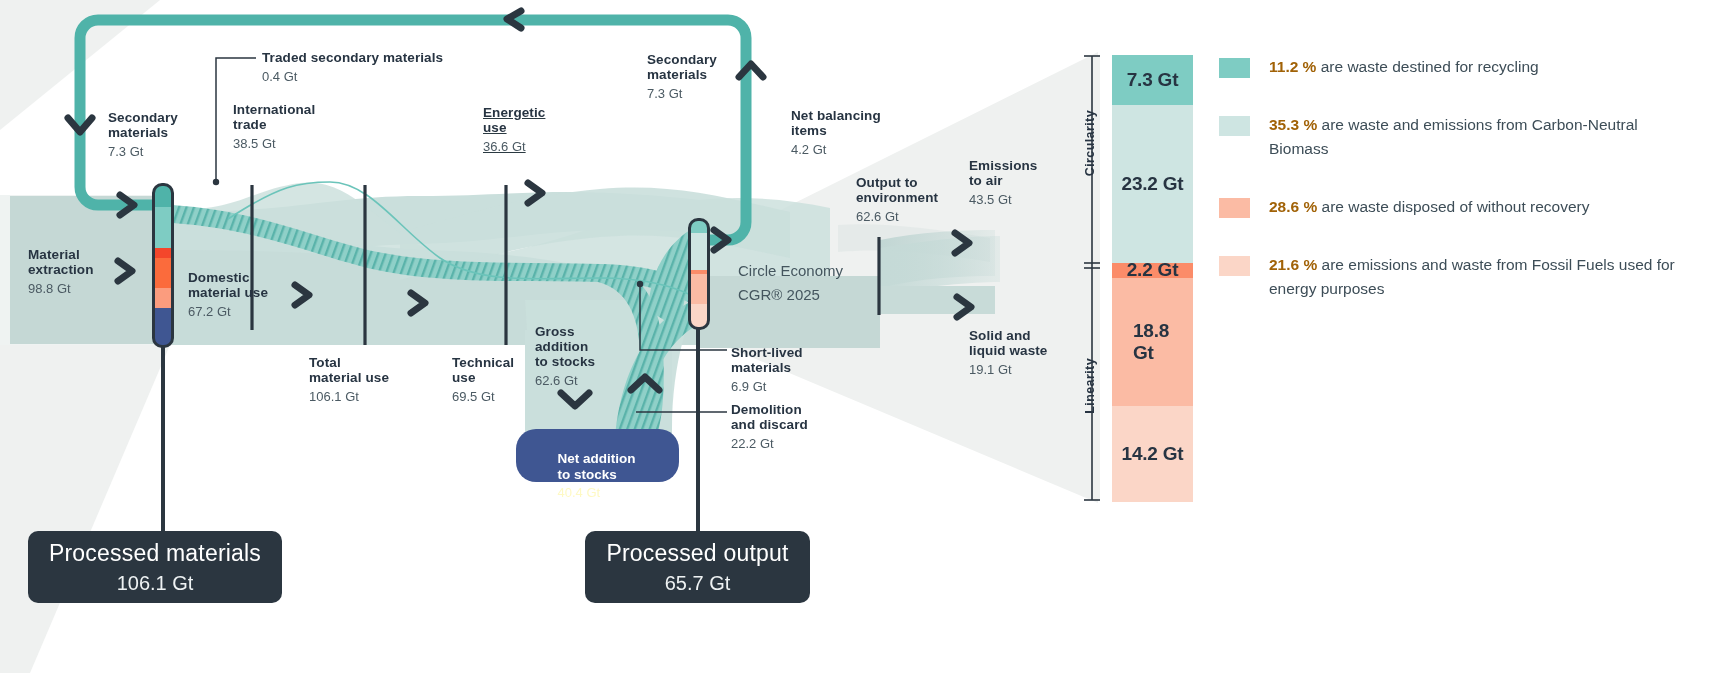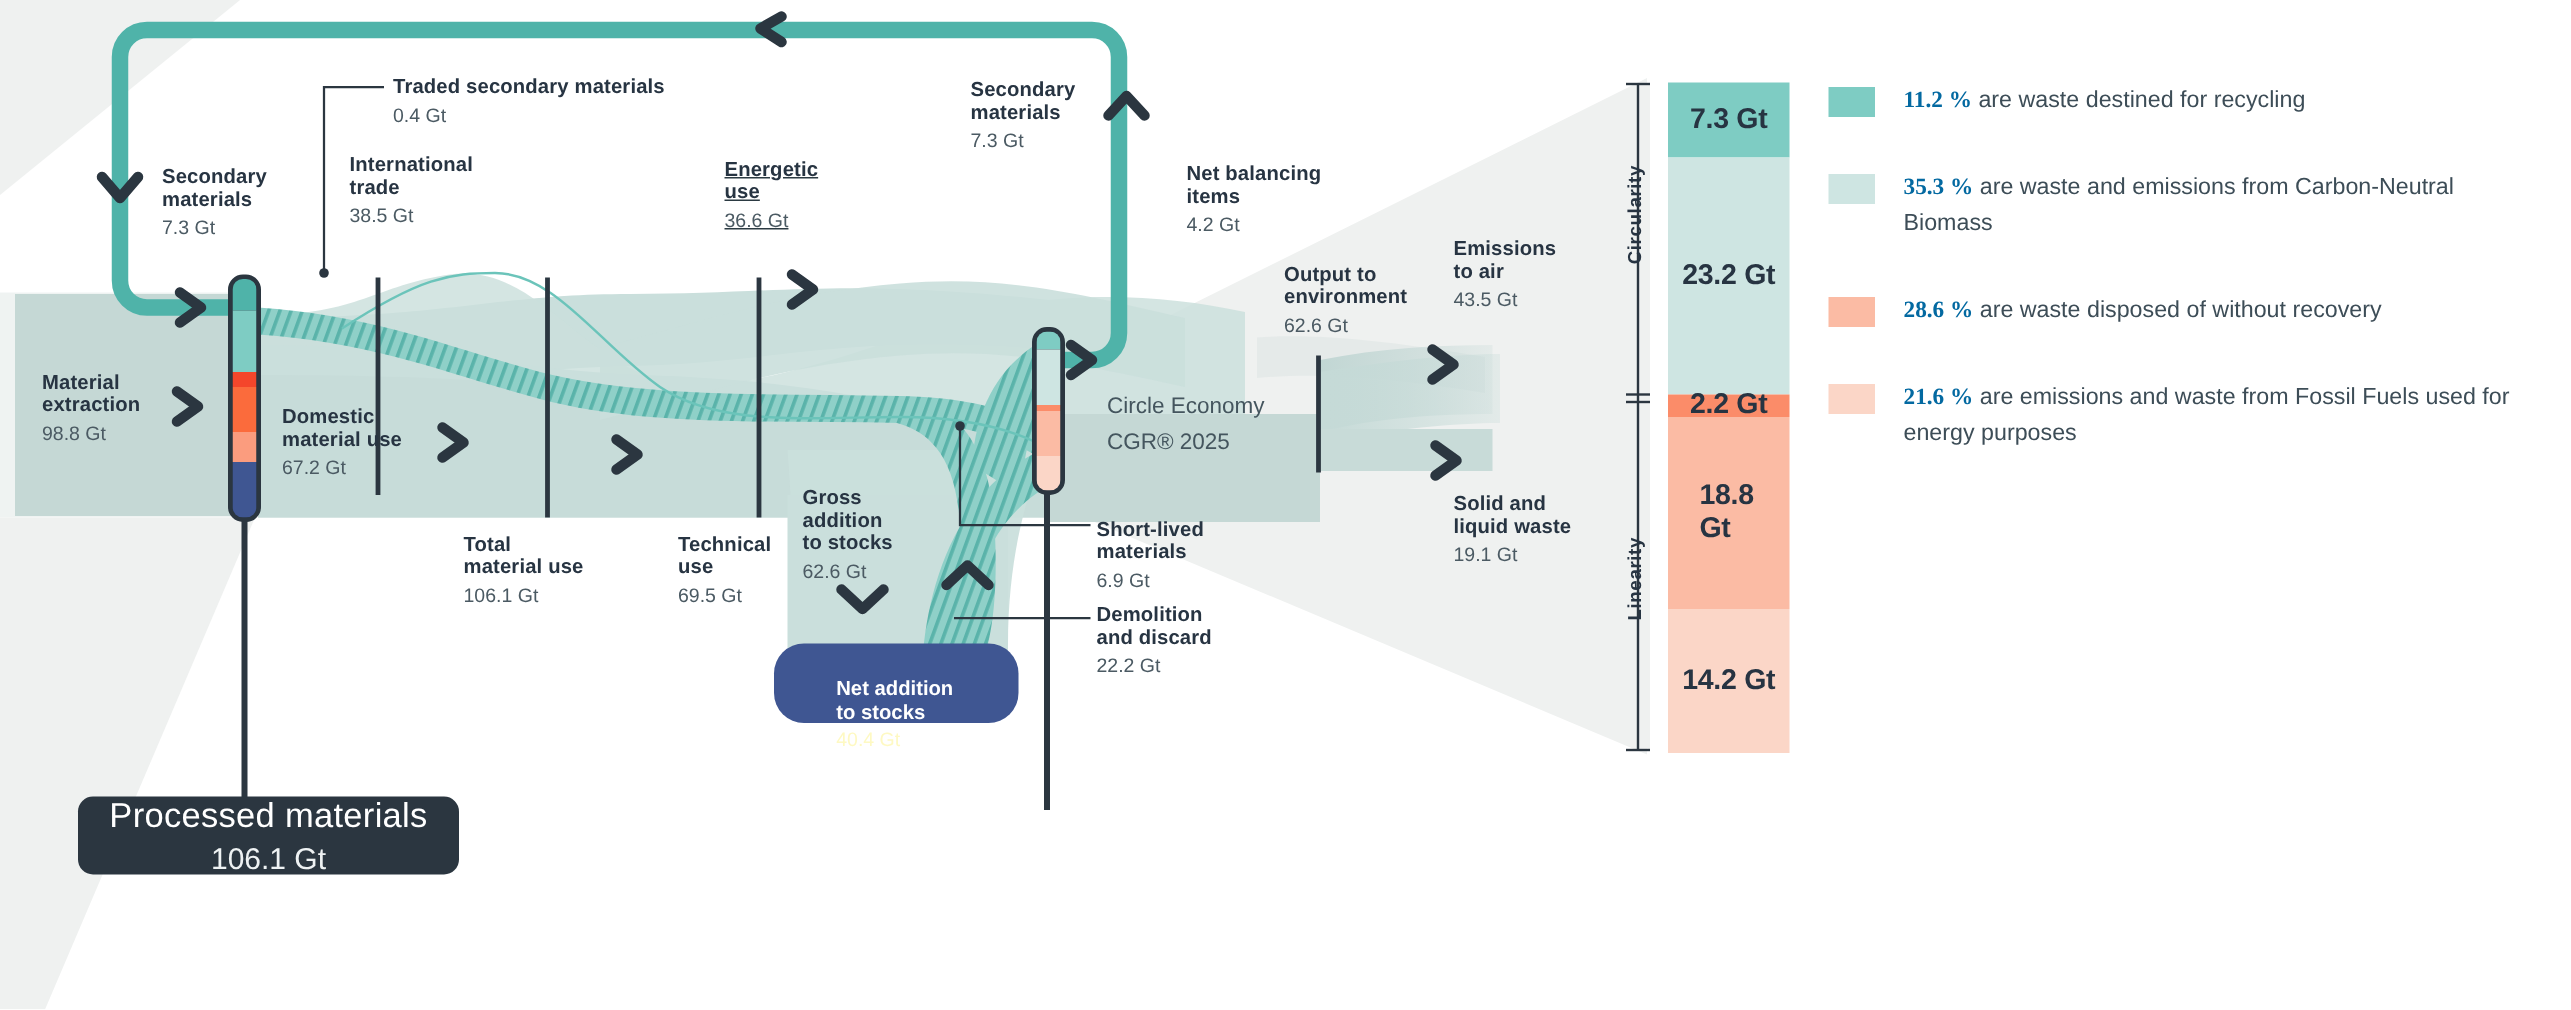--- a/index.html
+++ b/index.html
@@ -66,21 +66,21 @@
     position: absolute;
     writing-mode: vertical-rl; transform: rotate(180deg);
     font-size: 12.5px; font-weight: bold; color: #273442; letter-spacing: .4px;
   }
 
   
   #legend { position: absolute; left: 1219px; top: 55px; width: 480px; }
   .lrow { display: flex; align-items: flex-start; margin-bottom: 34px; }
   .lswatch { width: 31px; height: 20px; flex: 0 0 31px; margin-top: 3px; }
   .ltext { margin-left: 19px; font-size: 15.5px; line-height: 24px; color: #3d4d57; }
-  .ltext b { color: #0369a1; font-weight: bold; font-family: Liberation Serif, serif; }
+  .ltext b { color: #a16207; font-weight: bold; }
 </style>
 </head>
 <body>
 
 <div id="stage">
 
   <svg class="layer" viewBox="0 0 1714 673">
     <defs>
       <pattern id="hatch" width="7" height="7" patternTransform="rotate(20)" patternUnits="userSpaceOnUse">
         <rect width="7" height="7" fill="#8FD0C8"></rect>
@@ -307,25 +307,29 @@
       <line x1="6.2" y1="21.5" x2="19.8" y2="21.5" stroke="#fff" stroke-width="2"></line>
       <line x1="7.8" y1="14" x2="18.2" y2="14" stroke="#fff" stroke-width="2"></line>
     </svg>
     <div>
       <div class="bt">Net addition</div>
       <div class="bt">to stocks</div>
       <div class="bv">40.4 Gt</div>
     </div>
   </div>
 
-  <div class="darkbox" style="left:52px; top:531px; width:254px; height:52px;">
+  <div class="darkbox" style="left:28px; top:531px; width:254px; height:72px;">
     <div class="dt">Processed materials</div>
     <div class="dv">106.1 Gt</div>
   </div>
 
+  <div class="darkbox" style="left:585px; top:531px; width:225px; height:72px;">
+    <div class="dt">Processed output</div>
+    <div class="dv">65.7 Gt</div>
+  </div>
 
   <div class="axlabel" style="left:1083px; top:110px;">Circularity</div>
   <div class="axlabel" style="left:1083px; top:358px;">Linearity</div>
 
   <div id="stackbar">
     <div class="sseg" style="height:11.2%; background:#7ECCC3;">
       <span class="sval">7.3 Gt</span>
     </div>
     <div class="sseg" style="height:35.3%; background:#CEE5E2;">
       <span class="sval">23.2 Gt</span>

